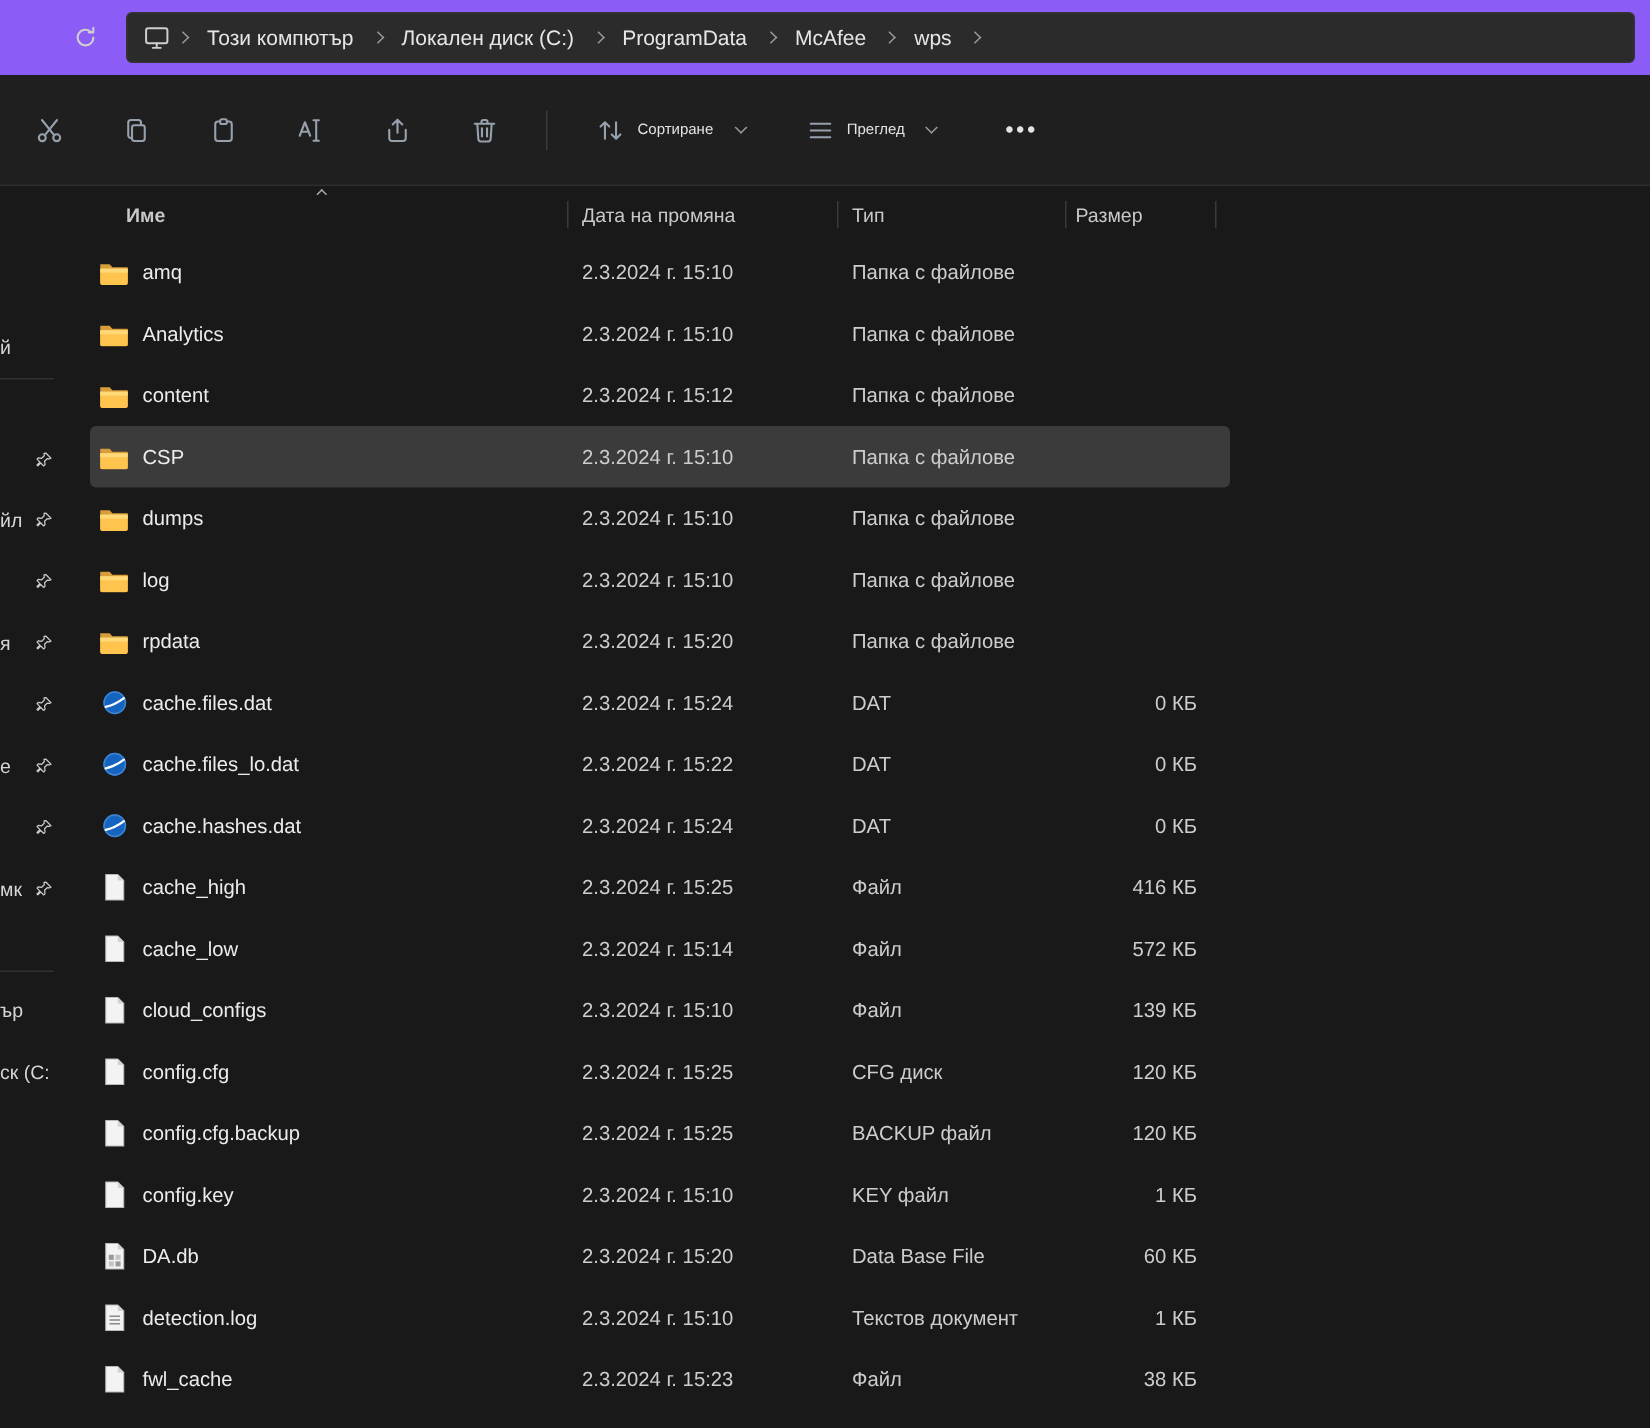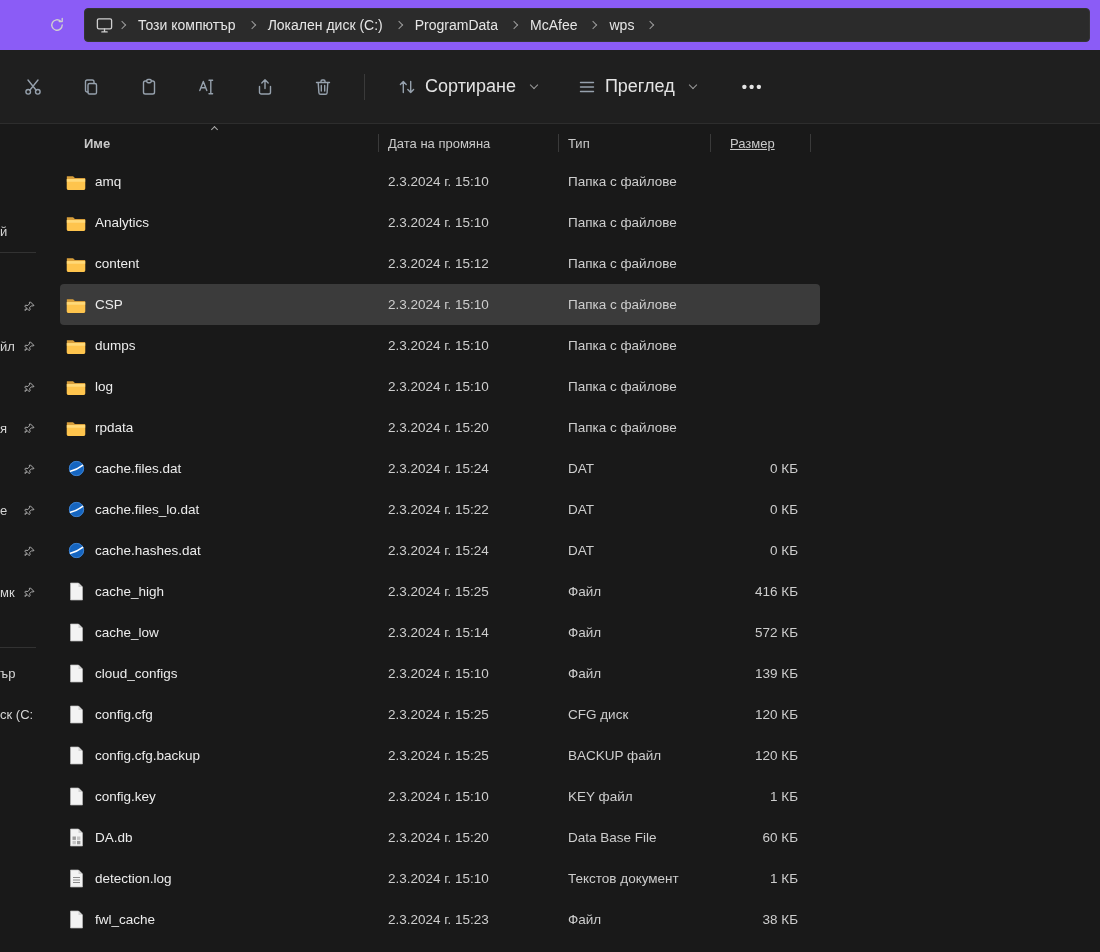--- a/index.html
+++ b/index.html
@@ -35,21 +35,21 @@
 
   
   .toolbar {
     position:absolute; top:50px; left:0; width:1100px; height:74px;
     background:#1f1f1f; border-bottom:1px solid #2d2d2d;
     display:flex; align-items:center; padding-left:4px;
   }
   .tool-btn { width:42px; height:40px; border-radius:4px; margin:0 8px; }
   .tool-sep { width:1px; height:26px; background:#3a3a3a; margin:0 12px; }
   .drop-btn {
-    display:flex; align-items:center; gap:8px; color:#e3e3e3; font-size:18px;
+    display:flex; align-items:center; gap:8px; color:#e3e3e3; font-size:10px;
     background:none; border:none; border-radius:4px; padding:9px 12px; margin:0 8px; cursor:pointer;
   }
   .more-btn {
     color:#e3e3e3; font-size:15px; letter-spacing:2px; font-weight:bold;
     background:none; border:none; border-radius:4px; padding:8px 10px; margin-left:16px; cursor:pointer;
   }
 
   
   .sidebar { position:absolute; left:0; top:125px; width:46px; height:827px; overflow:hidden; }
   .side-frag { position:absolute; left:0; width:42px; height:18px; display:flex; align-items:center; color:#d6d6d6; font-size:13px; white-space:nowrap; }
@@ -58,21 +58,21 @@
 
   
   .filearea { position:absolute; left:60px; top:125px; width:760px; height:827px; overflow:hidden; }
   .header-row {
     position:relative; display:grid; grid-template-columns:318px 180px 152px 100px;
     height:36px; align-items:center; color:#c9c9c9; font-size:13px;
   }
   .hcell { cursor:default; }
   .hcell.hname { padding-left:24px;font-weight:bold; }
   .hcell.hpad  { padding-left:10px; }
-  .hcell.hsize { padding-left:20px;text-decoration:underline; }
+  .hcell.hsize { padding-left:7px; }
   .hsep { position:absolute; top:9px; width:1px; height:18px; background:#3a3a3a; }
   .sort-caret { position:absolute; top:2px; left:152px; width:5px; height:5px; }
 
   .row {
     display:grid; grid-template-columns:318px 180px 152px 100px;
     height:41px; align-items:center; border-radius:4px;
   }
   .row.selected { background:#3b3b3b; }
   .cell-name { display:flex; align-items:center; gap:9px; padding-left:6px; color:#ececec; font-size:13.5px; overflow:hidden; white-space:nowrap; }
   .ficon { display:flex; width:20px; justify-content:center; flex:none; }

